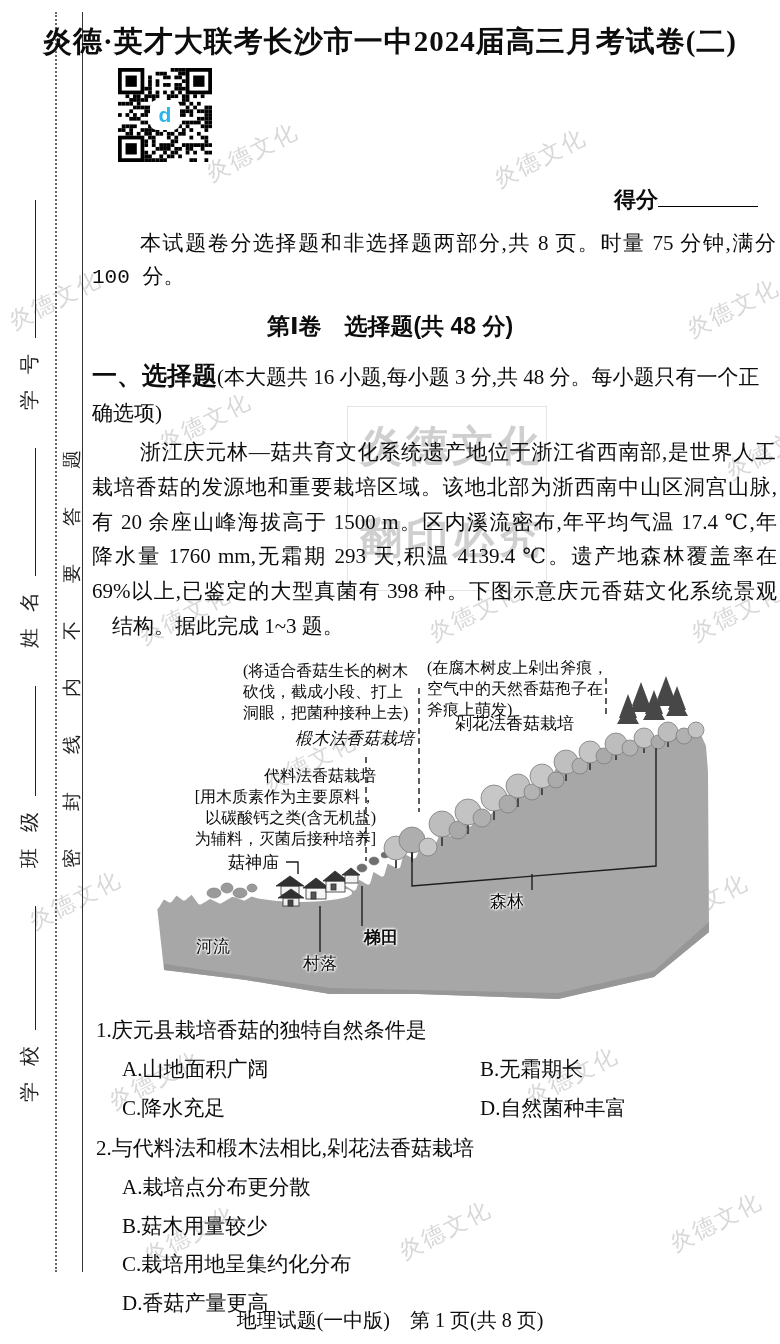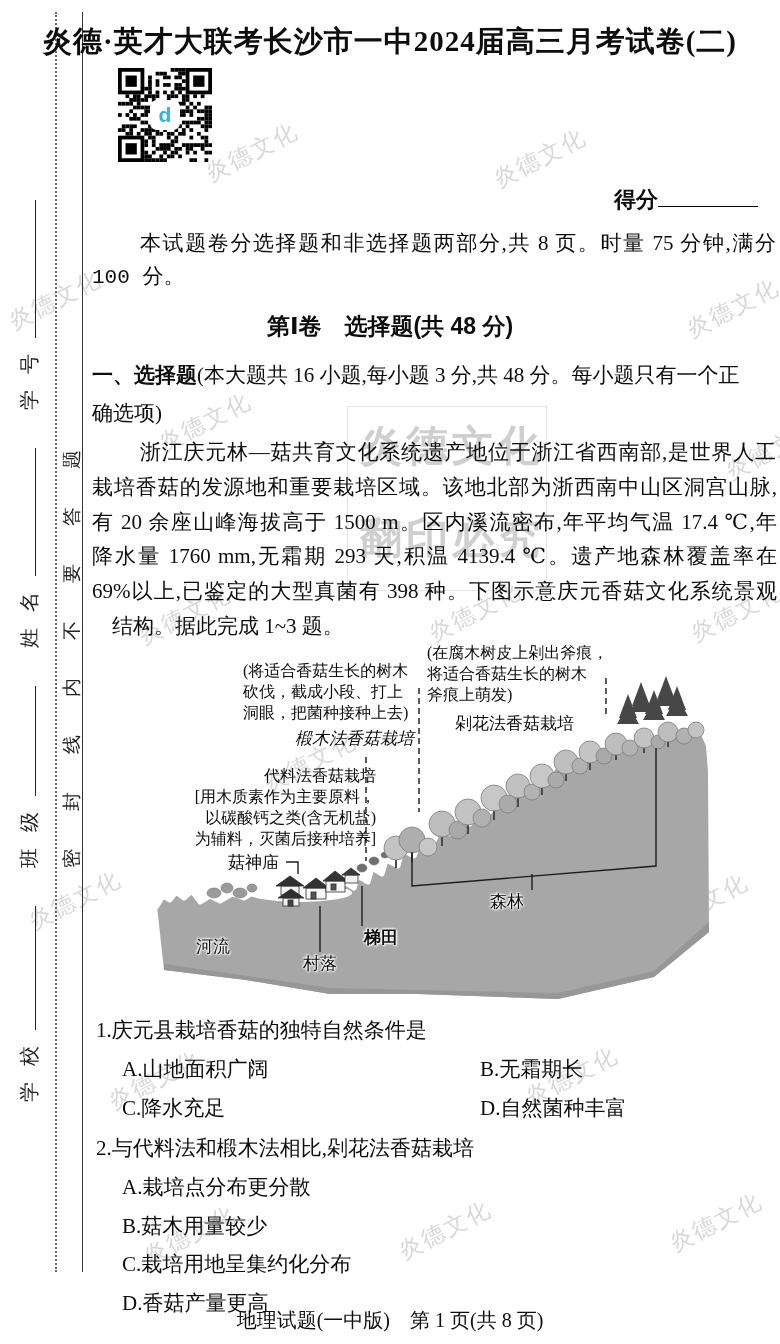--- a/index.html
+++ b/index.html
@@ -301,21 +301,21 @@
   <div class="abs sans b" style="left:614px;top:184px;font-size:22px;">
     <span>得分</span><span class="blank" style="width:100px;border-bottom-color:#000;"></span>
   </div>
 
   <div class="abs t21 jline" style="left:140px;top:229px;width:636px;">本试题卷分选择题和非选择题两部分,共 8 页。时量 75 分钟,满分</div>
   <div class="abs t21" style="left:92px;top:264px;font-family:Liberation Mono, monospace;">100 分。</div>
 
   <div class="abs center sans b" style="top:311px;font-size:23px;">第Ⅰ卷　选择题(共 48 分)</div>
 
   <div class="abs t21" style="left:92px;top:361px;">
-    <span class="sans b" style="font-size:21px;">一、选择题</span><span>(本大题共 16 小题,每小题 3 分,共 48 分。每小题只有一个正</span>
+    <span class="sans b" style="font-size:25px;">一、选择题</span><span>(本大题共 16 小题,每小题 3 分,共 48 分。每小题只有一个正</span>
   </div>
   <div class="abs t21" style="left:92px;top:399px;">确选项)</div>
 
   <div class="abs t21 jline" style="left:140px;top:438px;width:636px;">浙江庆元林—菇共育文化系统遗产地位于浙江省西南部,是世界人工</div>
   <div class="abs t21 jline" style="left:92px;top:473px;width:685px;">栽培香菇的发源地和重要栽培区域。该地北部为浙西南中山区洞宫山脉,</div>
   <div class="abs t21 jline" style="left:92px;top:508px;width:685px;">有 20 余座山峰海拔高于 1500 m。区内溪流密布,年平均气温 17.4 ℃,年</div>
   <div class="abs t21 jline" style="left:92px;top:542px;width:685px;">降水量 1760 mm,无霜期 293 天,积温 4139.4 ℃。遗产地森林覆盖率在</div>
   <div class="abs t21 jline" style="left:92px;top:577px;width:685px;">69%以上,已鉴定的大型真菌有 398 种。下图示意庆元香菇文化系统景观</div>
   <div class="abs t21" style="left:92px;top:612px;margin-left:20px;">结构。据此完成 1~3 题。</div>
 
@@ -425,23 +425,23 @@
     </g>
   </svg>
 
   <div class="abs t16 notew" style="left:243px;top:660px;width:180px;">
     <div>(将适合香菇生长的树木</div>
     <div>砍伐，截成小段、打上</div>
     <div>洞眼，把菌种接种上去)</div>
   </div>
   <div class="abs t17" style="left:295px;top:728px;font-style:italic;">椴木法香菇栽培</div>
 
-  <div class="abs t16 notew" style="left:427px;top:642px;width:200px;">
+  <div class="abs t16 notew" style="left:427px;top:657px;width:200px;">
     <div>(在腐木树皮上剁出斧痕，</div>
-    <div>将适合香菇生长的树木</div>
+    <div>空气中的天然香菇孢子在</div>
     <div>斧痕上萌发)</div>
   </div>
   <div class="abs t17" style="left:455px;top:713px;">剁花法香菇栽培</div>
 
   <div class="abs t16 notew" style="left:186px;top:765px;width:190px;text-align:right;">
     <div>代料法香菇栽培</div>
     <div>[用木质素作为主要原料，</div>
     <div>以碳酸钙之类(含无机盐)</div>
     <div>为辅料，灭菌后接种培养]</div>
   </div>

